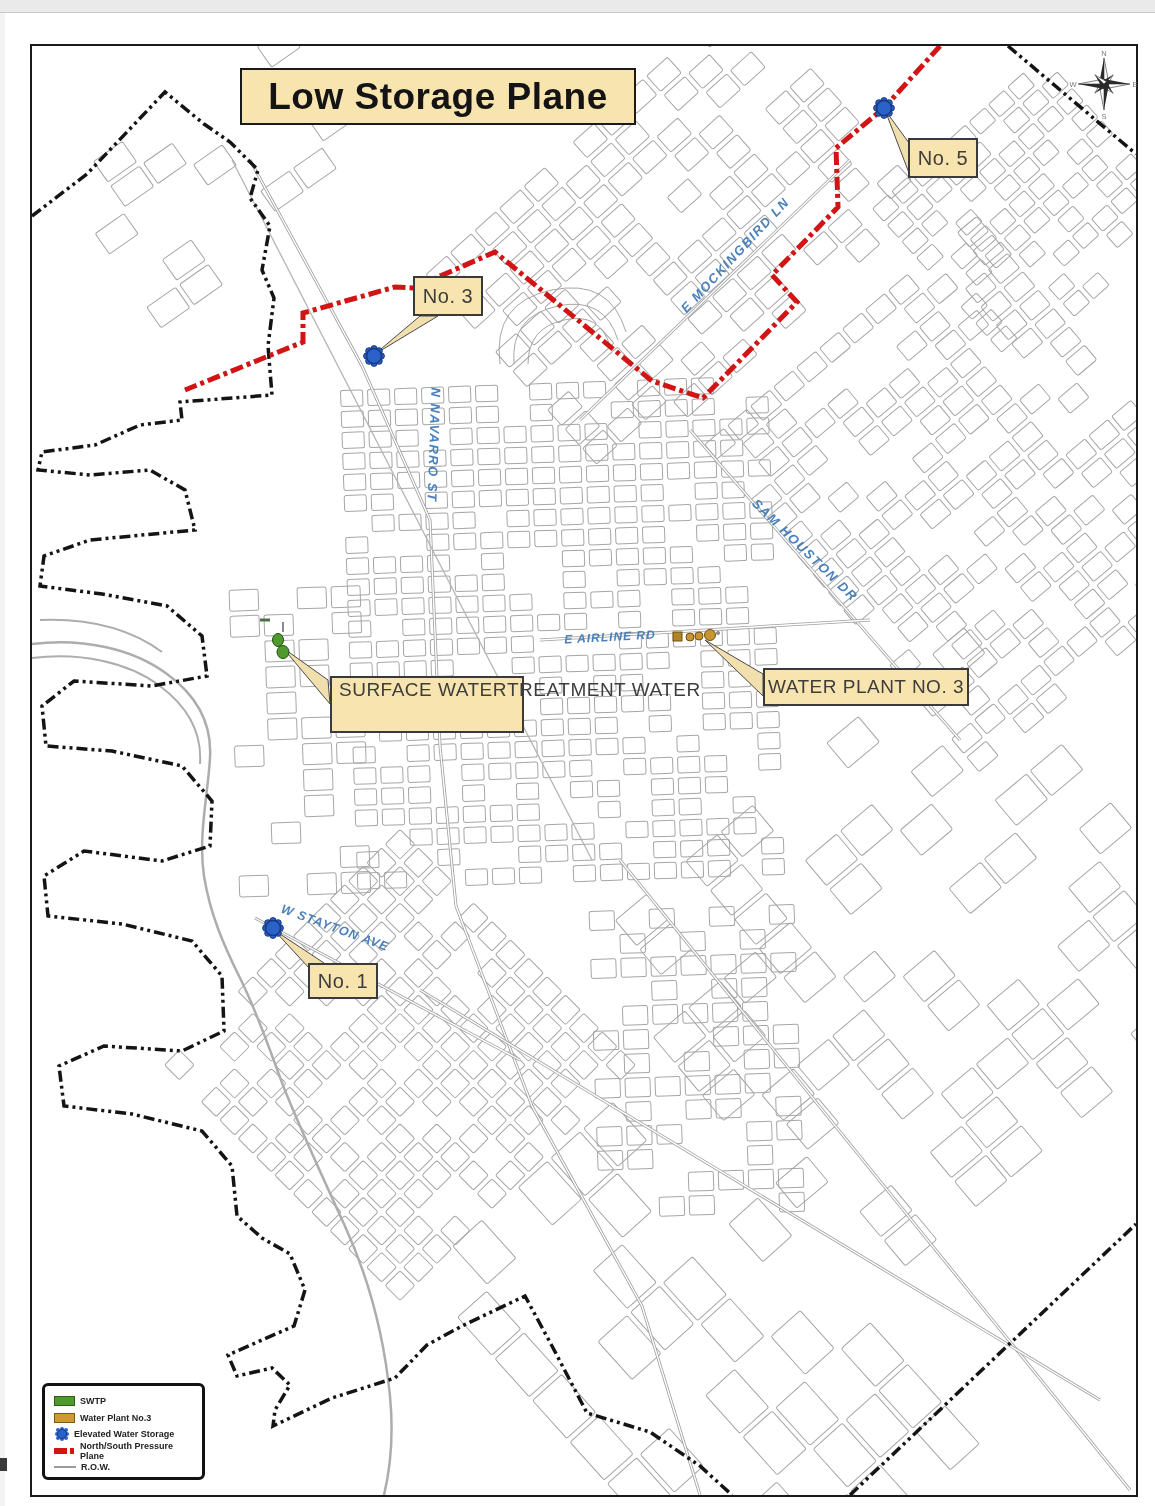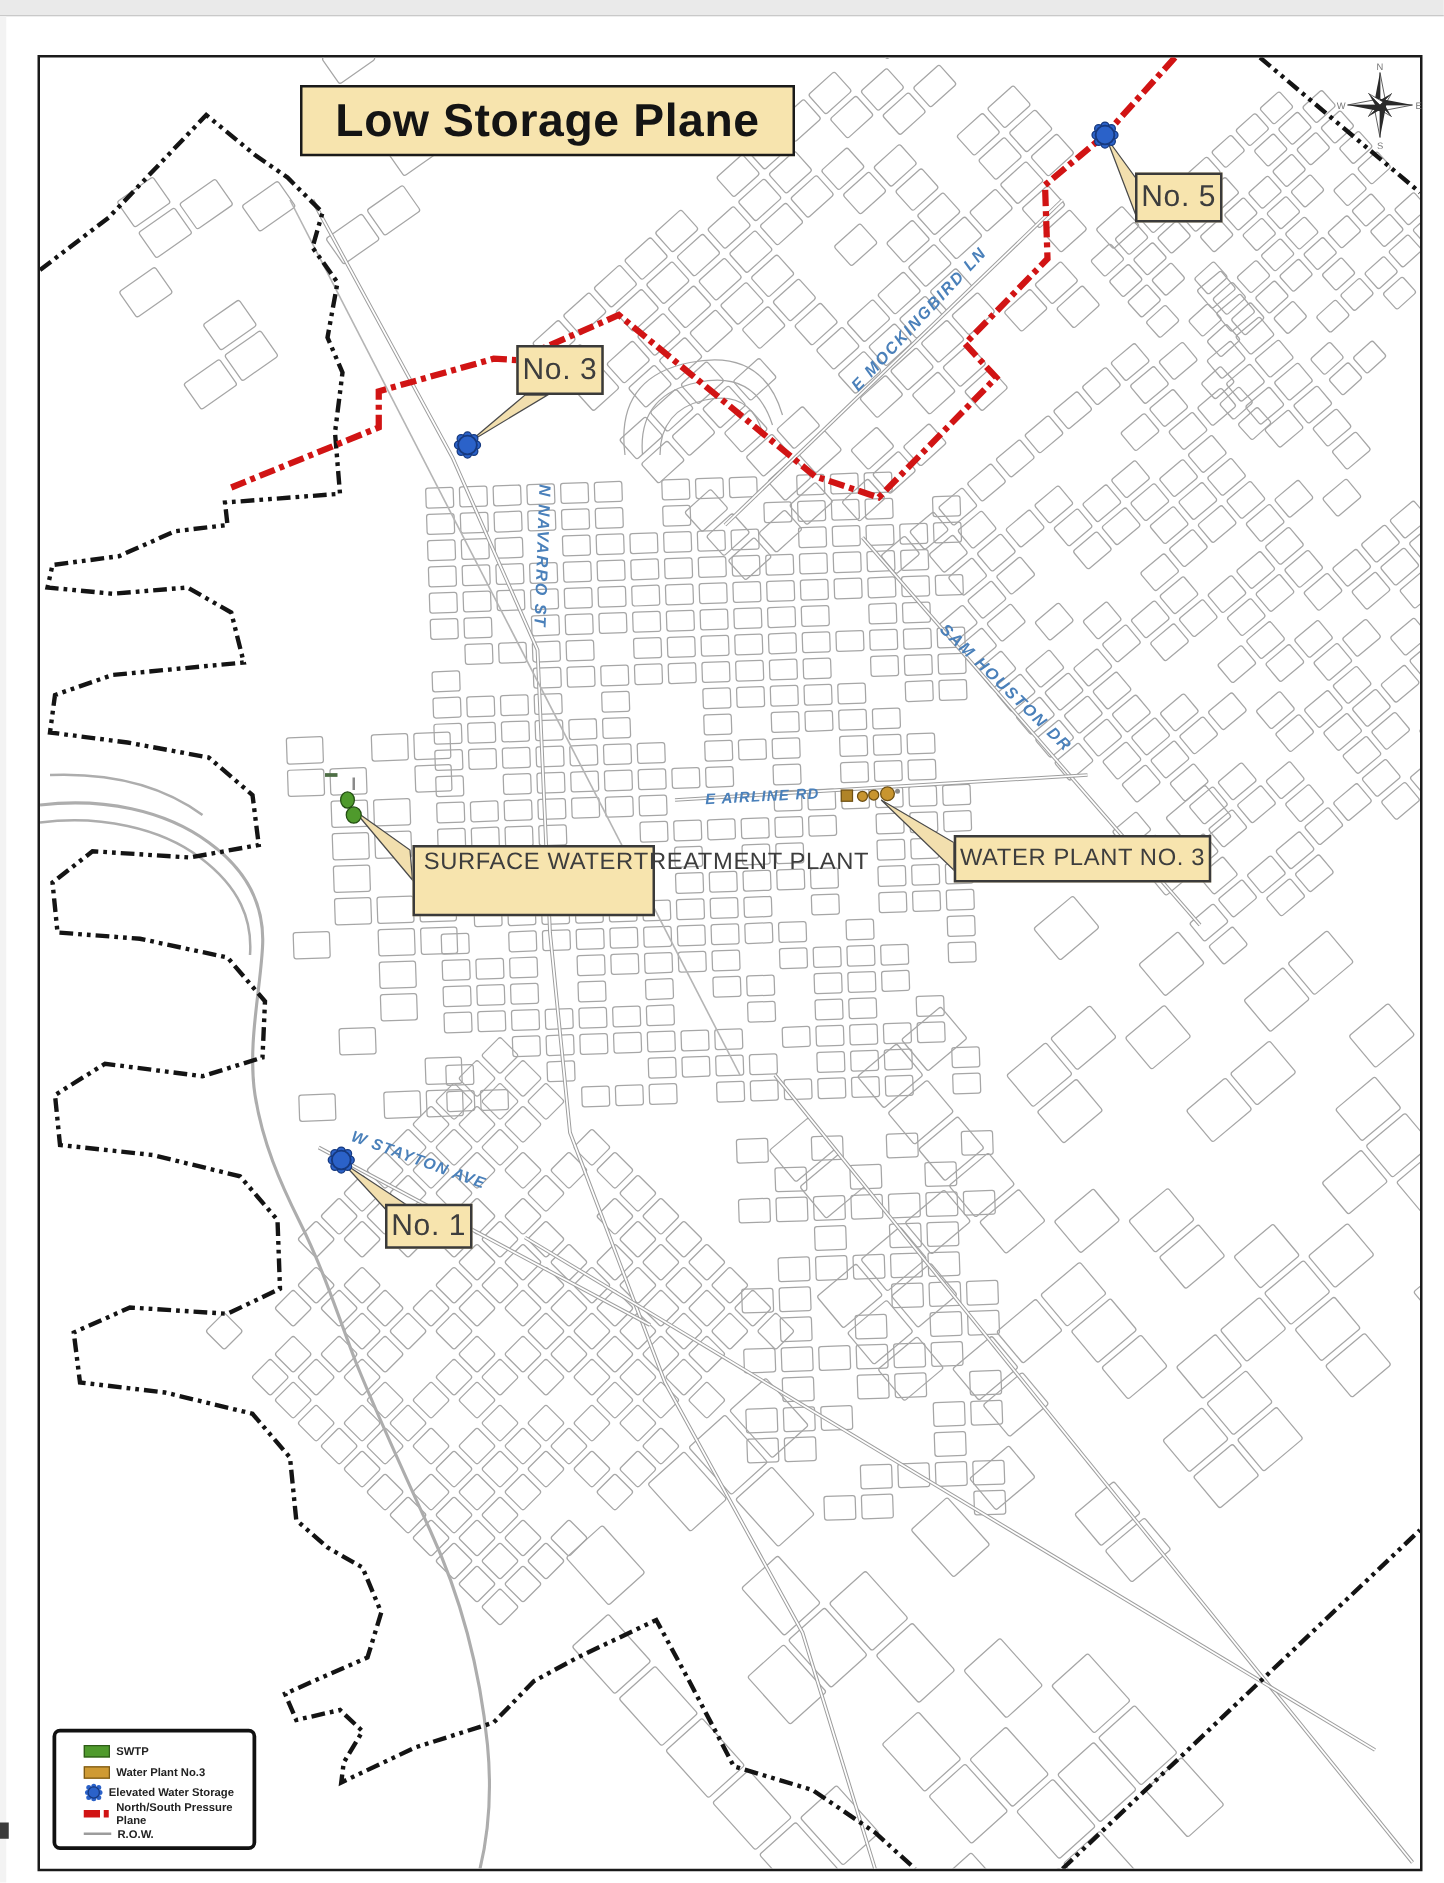--- a/index.html
+++ b/index.html
@@ -18,21 +18,21 @@
 
   .title-box{
     position:absolute;left:208px;top:22px;width:396px;height:57px;
     background:#f7e4ae;border:2px solid #1a1a1a;box-sizing:border-box;
     display:flex;align-items:center;justify-content:center;
     font-size:37px;font-weight:bold;color:#141414;letter-spacing:.5px;z-index:4;
   }
   .callout{
     position:absolute;background:#f7e4ae;border:2px solid #3a3a3a;box-sizing:border-box;
     color:#3d3d3d;display:flex;align-items:center;justify-content:center;
-    font-size:24px;letter-spacing:.5px;z-index:4;
+    font-size:20px;letter-spacing:.5px;z-index:4;
   }
   #co-no5{left:876px;top:92px;width:70px;height:40px;}
   #co-no3{left:381px;top:230px;width:70px;height:40px;}
   #co-no1{left:276px;top:917px;width:70px;height:36px;}
   #co-swtp{left:298px;top:630px;width:194px;height:57px;font-size:19px;line-height:1.25;
            justify-content:flex-start;padding-left:7px;align-items:flex-start;}
   #co-swtp div{white-space:nowrap;}
   #co-wp3{left:731px;top:622px;width:206px;height:38px;font-size:19px;text-align:right;}
 
   .street-label{
@@ -44,21 +44,21 @@
   #sl-sam {left:773px;top:504px;transform:translate(-50%,-50%) rotate(44deg);}
   #sl-air {left:578px;top:591px;transform:translate(-50%,-50%) rotate(-3deg);font-size:12px;letter-spacing:1px;}
   #sl-stay{left:303px;top:882px;transform:translate(-50%,-50%) rotate(20deg);font-size:12.5px;letter-spacing:1px;}
 
   .legend{
     position:absolute;left:10px;top:1337px;width:163px;height:97px;background:#fff;
     border:3px solid #111;border-radius:6px;box-sizing:border-box;
     padding:7px 4px 0 9px;z-index:5;
   }
   .legend-row{display:flex;align-items:center;height:16.5px;gap:5px;
-    font-size:9px;font-weight:bold;color:#222;margin-left:13px;}
+    font-size:9px;font-weight:bold;color:#222;}
   .sw-swtp{width:21px;height:10px;background:#4f9a2c;border:1px solid #2e5c18;box-sizing:border-box;flex:none;}
   .sw-wp  {width:21px;height:10px;background:#cf9a33;border:1px solid #7c5a16;box-sizing:border-box;flex:none;}
   .sw-ews{width:15px;height:15px;flex:none;position:relative;}
   .sw-ews i{position:absolute;left:2.5px;top:2.5px;width:10px;height:10px;border-radius:50%;
     background:#2b62c9;border:1.5px solid #16397f;box-sizing:border-box;
     box-shadow:0 -5px 0 -3px #2b62c9,0 5px 0 -3px #2b62c9,-5px 0 0 -3px #2b62c9,5px 0 0 -3px #2b62c9,
       4px 4px 0 -3px #2b62c9,-4px 4px 0 -3px #2b62c9,4px -4px 0 -3px #2b62c9,-4px -4px 0 -3px #2b62c9;}
   .sw-pp{display:flex;align-items:center;gap:3px;flex:none;width:21px;}
   .sw-pp b{display:block;width:13px;height:6px;background:#d11414;}
   .sw-pp i{display:block;width:4px;height:6px;background:#d11414;}
@@ -1150,21 +1150,21 @@
     <span>No. 5</span>
   </div>
   <div class="callout" id="co-no3">
     <span>No. 3</span>
   </div>
   <div class="callout" id="co-no1">
     <span>No. 1</span>
   </div>
   <div class="callout" id="co-swtp">
     <div>SURFACE WATER</div>
-    <div>TREATMENT PLANT</div>
+    <div>TREATMENT WATER</div>
   </div>
   <div class="callout" id="co-wp3">
     <span>WATER PLANT NO. 3</span>
   </div>
 
   <div class="street-label" id="sl-mock">E MOCKINGBIRD LN</div>
   <div class="street-label" id="sl-nav">N NAVARRO ST</div>
   <div class="street-label" id="sl-sam">SAM HOUSTON DR</div>
   <div class="street-label" id="sl-air">E AIRLINE RD</div>
   <div class="street-label" id="sl-stay">W STAYTON AVE</div>

